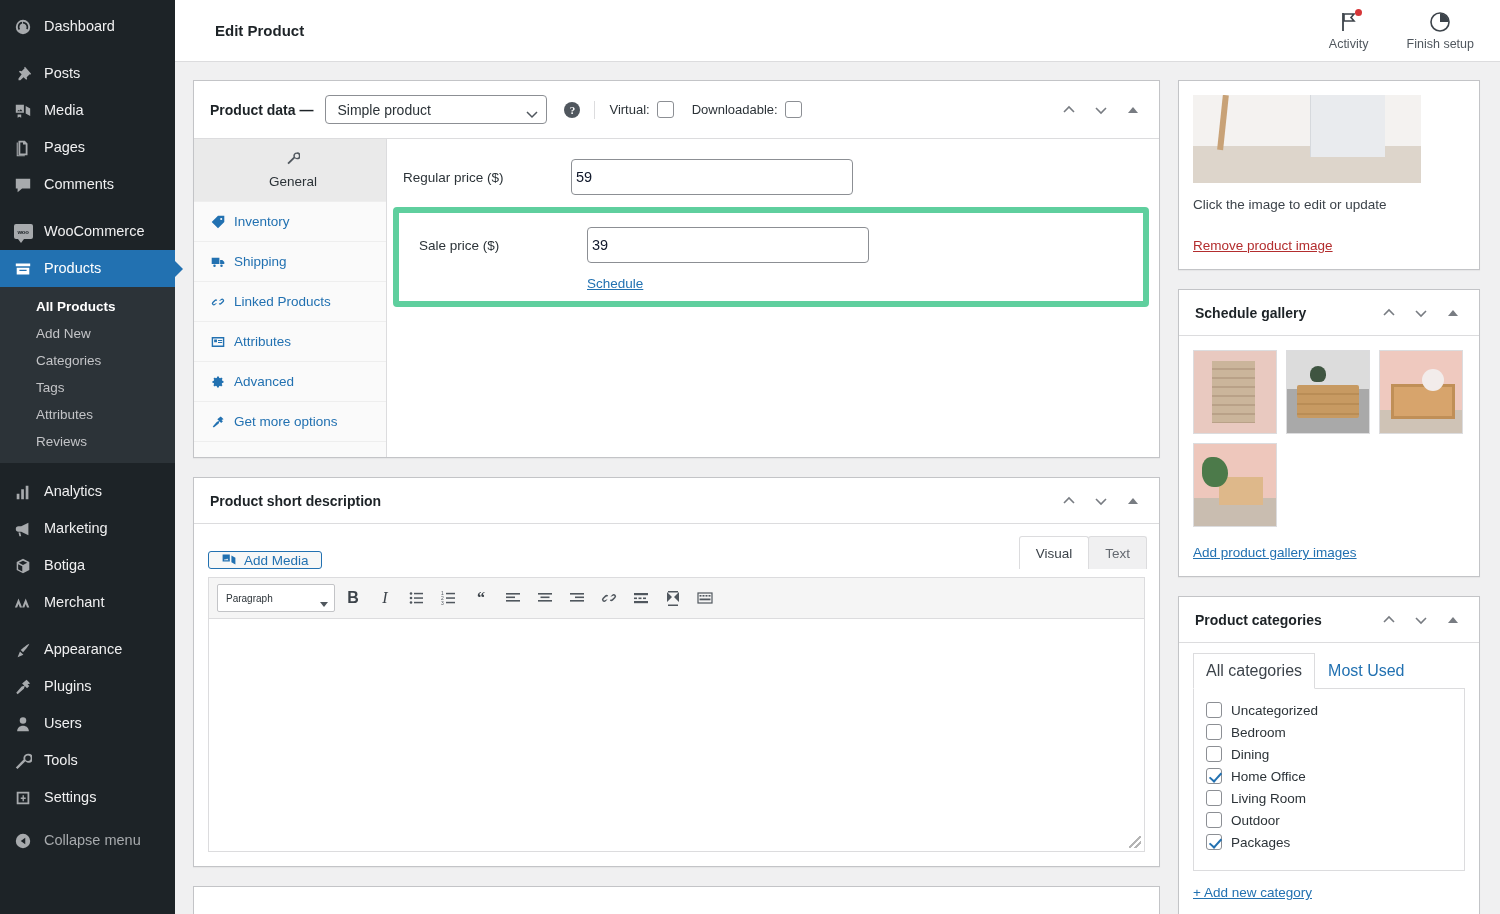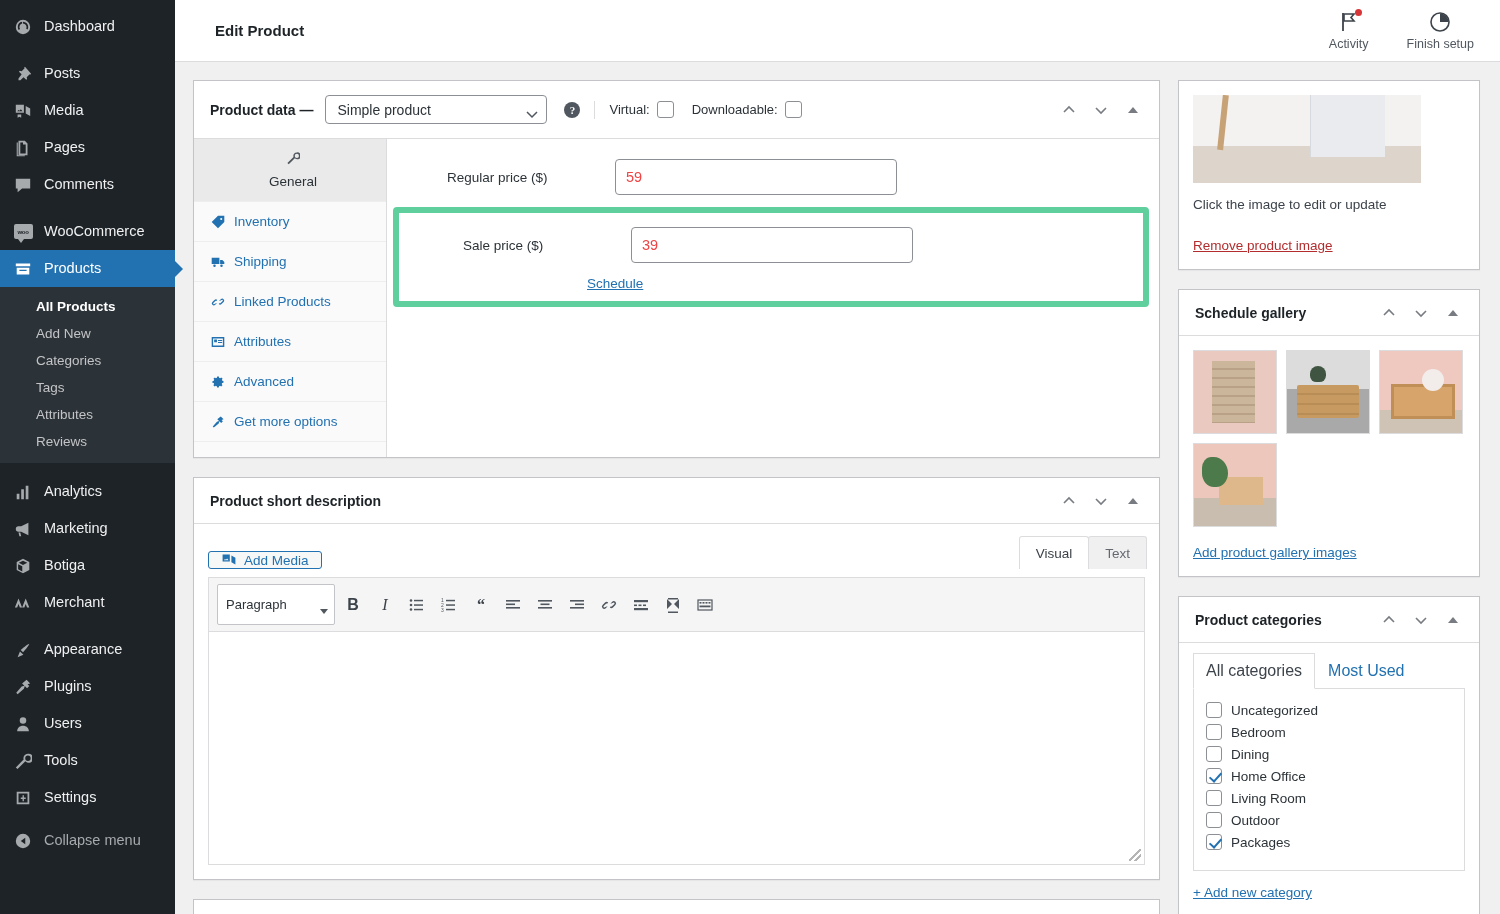--- a/index.html
+++ b/index.html
@@ -126,24 +126,24 @@
     display:flex; align-items:center; gap:9px; padding:12px 10px 12px 16px;
     font-size:13.5px; color:#2271b1; border-bottom:1px solid #eee;
   }
   .pd-tab.active { background:#eaeaea; color:#2c3338;flex-direction:column; }
   .pd-tab .tico { width:15px; display:flex; justify-content:center; }
   .pd-tab .tico svg { width:14px; height:14px; display:block; fill:#2271b1; }
   .pd-tab.active .tico svg { fill:#50575e; }
   .pd-panel { flex:1 1 auto; padding:14px 0 0 0; position:relative; }
 
   .field-row { display:flex; align-items:center; padding:6px 16px 6px 16px; }
-  .field-label { width:168px; flex:0 0 168px; font-size:13.5px; color:#2c3338;margin-left:44px; }
+  .field-label { width:168px; flex:0 0 168px; font-size:13.5px; color:#2c3338; }
   .field-input {
-    width:282px; height:36px; padding:0 10px; border:1px solid #8c8f94;
-    border-radius:4px; font-family:inherit; font-size:14.5px; color:#ef4444; background:#fff;
+    width:282px; height:36px; padding:0 4px; border:1px solid #8c8f94;
+    border-radius:4px; font-family:inherit; font-size:14.5px; color:#0f172a; background:#fff;
   }
   .highlight-box {
     border:6px solid #5fcf9e; border-radius:4px; margin:6px 10px 6px 6px;
     padding:8px 4px 10px 4px;
   }
   .sched-link { display:block; margin:7px 0 0 184px; color:#2271b1; font-size:13.5px; text-decoration:underline; }
 
   
   .editor-top { display:flex; align-items:flex-end; padding:12px 12px 0 14px; position:relative; }
   .add-media {
@@ -159,22 +159,22 @@
     border-top-left-radius:3px; border-top-right-radius:3px; margin-left:-1px;
   }
   .ed-tab.active { background:#fff; color:#3c434a; }
   .ed-toolbar {
     margin:8px 14px 0 14px; border:1px solid #dcdcde; border-bottom:none;
     background:#f5f5f5; display:flex; align-items:center; gap:4px;
     padding:6px 8px; flex-wrap:wrap;
   }
   .para-select {
     appearance:none;-webkit-appearance:none;
-    width:118px;height:41px;padding:0 20px 0 8px;border:1px solid #c3c4c7;
-    border-radius:2px;background:#fff;font-family:inherit;font-size:13px;color:#2c3338;
+    width:118px;height:28px;padding:0 20px 0 8px;border:1px solid #c3c4c7;
+    border-radius:2px;background:#fff;font-family:inherit;font-size:10px;color:#2c3338;
   }
   .tb-btn {
     width:28px; height:28px; display:flex; align-items:center; justify-content:center;
     color:#50575e;
   }
   .tb-btn svg { display:block; fill:#50575e; }
   .tb-btn .tx { font-size:16px; color:#3c434a; line-height:1; }
   .ed-body {
     margin:0 14px 0 14px; border:1px solid #dcdcde; background:#fff;
     height:234px; padding:14px 16px; position:relative;

